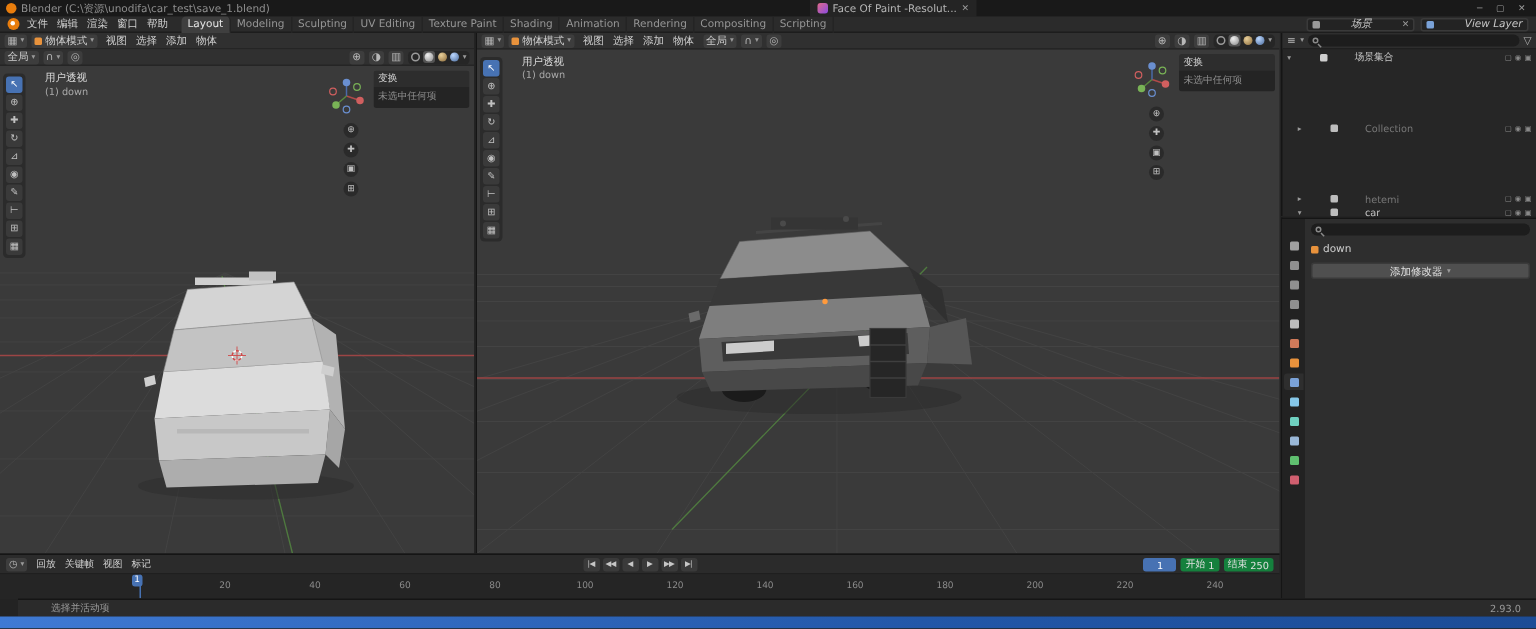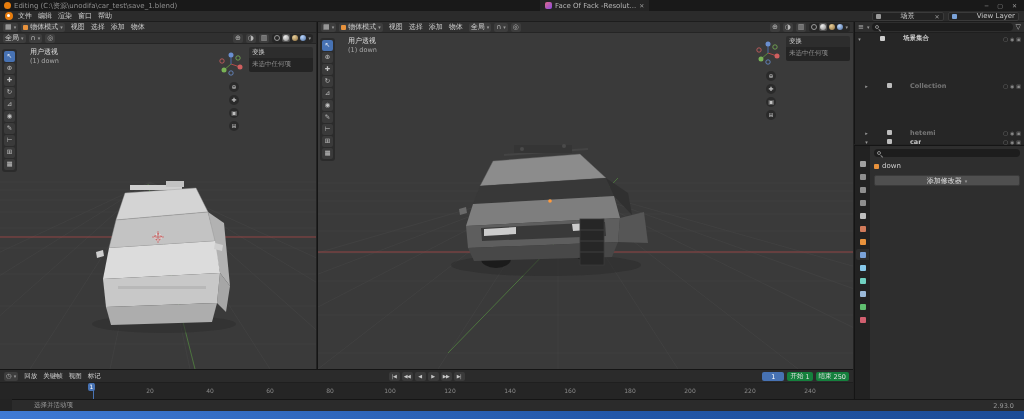--- a/index.html
+++ b/index.html
@@ -21,21 +21,21 @@
           align-items:center;font-size:7px;padding:0 3px;border-bottom:1px solid #1d1d1d;}
   .blender-logo{width:8px;height:8px;margin:0 2px;position:relative;flex:none;}
   .blender-logo::before{content:"";position:absolute;inset:0;border-radius:50%;background:#e87d0d;}
   .blender-logo::after{content:"";position:absolute;left:2px;top:2px;width:3px;height:3px;border-radius:50%;background:#fff;}
   .menu-item{padding:0 3px;color:#cfcfcf;white-space:nowrap;}
   #topbar-menus,.vp-menus{display:flex;}
   #workspace-tabs{display:flex;margin-left:6px;}
   .ws-tab{padding:0 4px;height:11px;line-height:11px;color:#969696;white-space:nowrap;border-right:1px solid #242424;}
   .ws-tab.active{background:#3f3f3f;color:#e6e6e6;border-radius:3px 3px 0 0;}
   #topbar-right{margin-left:auto;display:flex;gap:4px;align-items:center;padding-right:2px;}
-  .sel-chip{display:flex;align-items:center;gap:20px;background:#232323;border:1px solid #3a3a3a;border-radius:2px;padding:0 3px;height:9px;white-space:nowrap;}
+  .sel-chip{display:flex;align-items:center;gap:20px;background:#232323;border:1px solid #3a3a3a;border-radius:2px;padding:0 3px;height:9px;white-space:nowrap;font-style:italic;}
   .sq-ico{width:5px;height:5px;background:#9a9a9a;border-radius:1px;flex:none;}
   .vl-ico{background:#7aa2d8;}
   
   .viewport{position:absolute;top:22px;overflow:hidden;background:#3a3a3a;}
   #viewport-1{left:0;width:316px;height:347px;}
   #viewport-2{left:317px;width:536px;height:347px;border-left:1px solid #151515;}
   .vp-header{height:11px;background:#303030;display:flex;align-items:center;gap:3px;padding:0 3px;
              font-size:7px;color:#cfcfcf;border-bottom:1px solid #252525;}
   .chip{display:inline-flex;align-items:center;gap:2px;background:#3d3d3d;border-radius:2px;padding:0 2px;height:9px;flex:none;white-space:nowrap;}
   .caret{font-size:5px;color:#9a9a9a;}
@@ -65,21 +65,21 @@
   .gizmo{position:absolute;top:7px;right:72px;width:26px;height:26px;}
   .nav-icons{position:absolute;top:38px;right:77px;display:flex;flex-direction:column;gap:3px;}
   .nav-ic{width:10px;height:10px;border-radius:50%;background:rgba(40,40,40,.85);color:#c0c0c0;font-size:6px;line-height:10px;text-align:center;}
   
   #outliner{position:absolute;left:854px;top:22px;width:170px;height:122px;background:#262626;border-left:1px solid #151515;}
   .outliner-header{height:11px;background:#2e2e2e;display:flex;align-items:center;gap:3px;padding:0 3px;font-size:7px;border-bottom:1px solid #1f1f1f;}
   .search-box{flex:1;height:8px;background:#1d1d1d;border-radius:4px;display:flex;align-items:center;gap:2px;padding:0 3px;}
   .mag{width:4px;height:4px;border:1px solid #8a8a8a;border-radius:50%;position:relative;flex:none;}
   .mag::after{content:"";position:absolute;left:3px;top:3px;width:3px;height:1px;background:#8a8a8a;transform:rotate(45deg);transform-origin:0 0;}
   #outliner-rows{padding-top:1px;font-size:6.5px;}
-  .o-row{display:flex;align-items:center;height:9px;gap:18px;padding-right:3px;color:#c6c6c6;font-weight:bold;}
+  .o-row{display:flex;align-items:center;height:9px;gap:18px;padding-right:3px;color:#c6c6c6;}
   .o-row.dim{color:#767676;margin-top:38px;}
   .o-row.selected{background:#3b4c63;color:#fff;}
   .o-exp{width:5px;color:#9a9a9a;font-size:5px;text-align:center;flex:none;}
   .o-ico{width:5px;height:5px;border-radius:1px;flex:none;}
   .ico-scene{background:#cfcfcf;}
   .ico-collection{background:#bdbdbd;}
   .ico-object{background:#e8923c;}
   .ico-mesh{background:#5fbf6f;}
   .o-label{white-space:nowrap;overflow:hidden;}
   .o-right{margin-left:auto;display:flex;gap:2px;color:#8a8a8a;font-size:5px;flex:none;}
@@ -110,41 +110,53 @@
   
   #statusbar{position:absolute;left:12px;top:399px;width:1024px;height:12px;background:#2b2b2b;border-top:1px solid #151515;
              display:flex;align-items:center;justify-content:space-between;padding:0 22px;font-size:6.5px;color:#9a9a9a;}
   #taskbar{position:absolute;left:0;top:411px;width:1024px;height:8px;background:linear-gradient(90deg,#3f7ad4,#2257a8 60%,#1c4c96);}
 </style>
 </head>
 <body>
 
 <div id="titlebar">
   <span class="app-ico"></span>
-  <span class="title-text">Editing (C:\资源\unodifa\car_test\save_1.blend)</span>
+  <span class="title-text">Blender (C:\资源\unodifa\car_test\save_1.blend)</span>
   <div id="center-tab">
     <span class="avatar"></span>
-    <span class="ct-label">Face Of Fack -Resolut...</span>
+    <span class="ct-label">Face Of Paint -Resolut...</span>
     <span class="ct-close">✕</span>
   </div>
   <div id="win-controls">
     <span class="wc">─</span>
     <span class="wc">▢</span>
     <span class="wc">✕</span>
   </div>
 </div>
 
 <div id="topbar">
   <span class="blender-logo"></span>
   <div id="topbar-menus">
       <span class="menu-item">文件</span>
       <span class="menu-item">编辑</span>
       <span class="menu-item">渲染</span>
       <span class="menu-item">窗口</span>
       <span class="menu-item">帮助</span>
+    </div>
+  <div id="workspace-tabs">
+      <span class="ws-tab active">Layout</span>
+      <span class="ws-tab">Modeling</span>
+      <span class="ws-tab">Sculpting</span>
+      <span class="ws-tab">UV Editing</span>
+      <span class="ws-tab">Texture Paint</span>
+      <span class="ws-tab">Shading</span>
+      <span class="ws-tab">Animation</span>
+      <span class="ws-tab">Rendering</span>
+      <span class="ws-tab">Compositing</span>
+      <span class="ws-tab">Scripting</span>
     </div>
   <div id="topbar-right">
     <span class="sel-chip">
       <span class="sq-ico"></span>
       <span>场景</span>
       <span class="ct-close">✕</span>
     </span>
     <span class="sel-chip">
       <span class="sq-ico vl-ico"></span>
       <span>View Layer</span>

